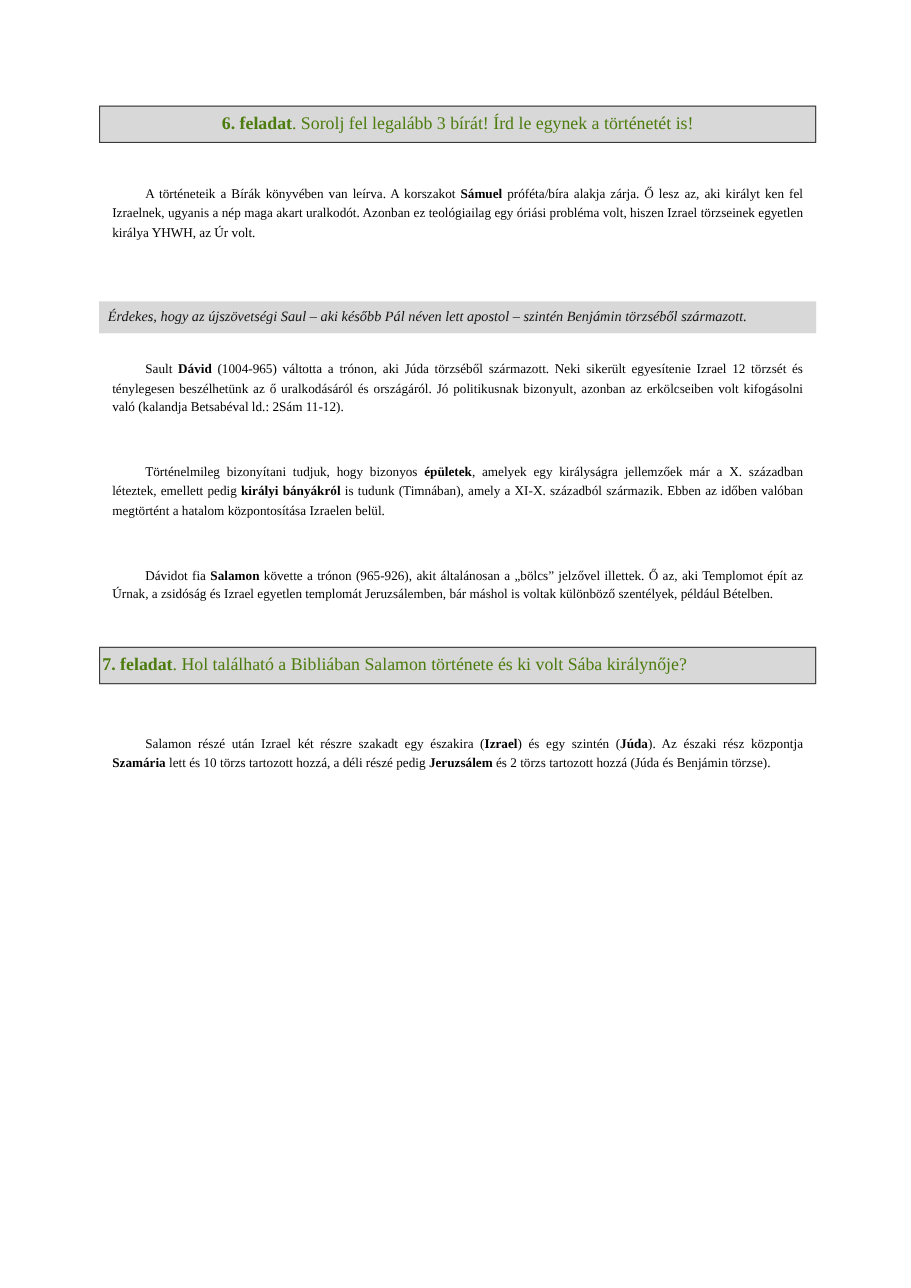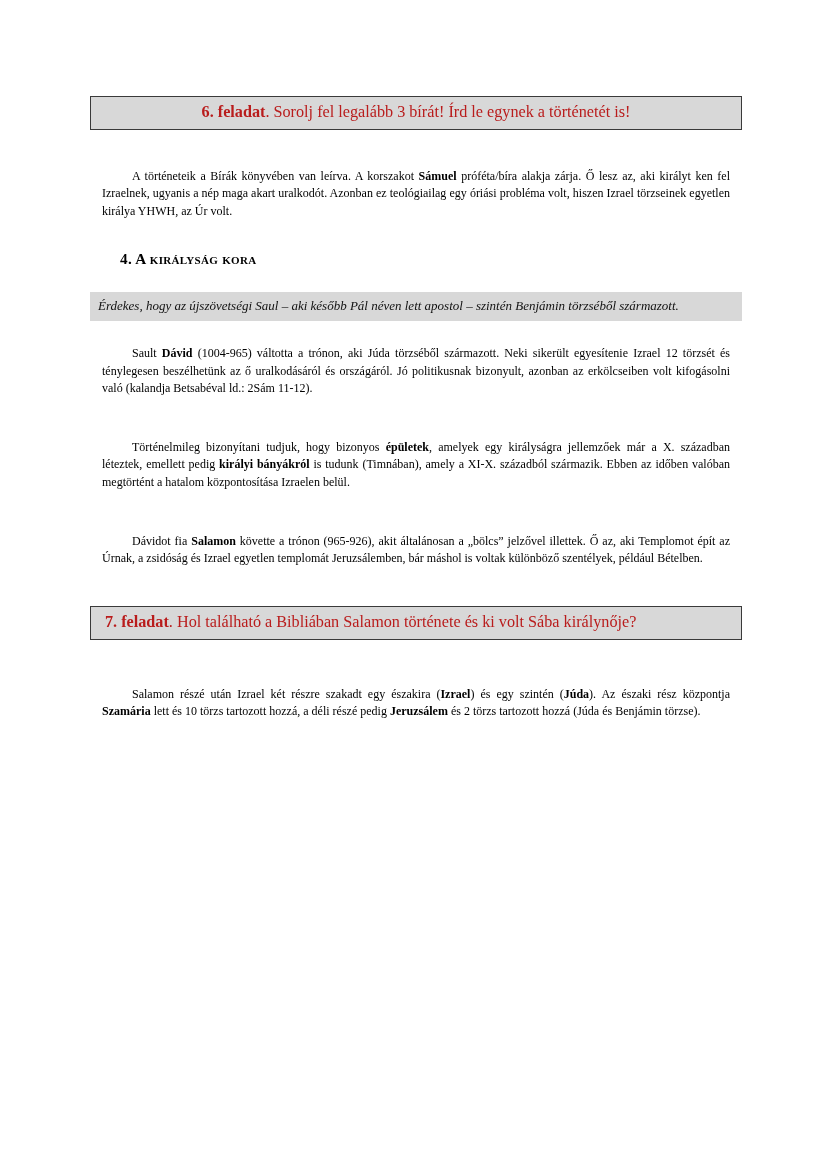--- a/index.html
+++ b/index.html
@@ -33,24 +33,24 @@
   }
 
   
   .task-box {
     box-sizing: border-box;
     background: #d8d8d8;
     border: 1.2px solid #3a3a3a;
     padding: 6px 10px 7px 10px;
     font-size: 16.2px;
     line-height: 1.15;
-    color: #b91c1c;
+    color: #4d7c0f;
   }
   .task-box.centered { text-align: center; }
-  .task-box.leftward { text-align: left; padding-left: 14px; }
+  .task-box.leftward { text-align: left; padding-left: 2px; }
   .task-box b { font-weight: bold; }
 
   
   .para {
     text-align: justify;
     text-justify: inter-word;
     font-size: 12px;
     line-height: 1.47;
     text-indent: 30px;
     margin: 12px;
@@ -95,21 +95,20 @@
     <div class="task-box centered">
       <b>6. feladat</b><span>. Sorolj fel legalább 3 bírát! Írd le egynek a történetét is!</span>
     </div>
 
     <div class="gap-xl"></div>
 
     <p class="para"><span>A történeteik a Bírák könyvében van leírva. A korszakot </span><b>Sámuel</b><span> próféta/bíra alakja zárja. Ő lesz az, aki királyt ken fel Izraelnek, ugyanis a nép maga akart uralkodót. Azonban ez teológiailag egy óriási probléma volt, hiszen Izrael törzseinek egyetlen királya YHWH, az Úr volt.</span></p>
 
     <div class="gap-md"></div>
 
-    <p class="section-head">4. A királyság kora</p>
 
     <div class="gap-sm"></div>
 
 
     <div class="gap-sm"></div>
 
     <div class="note-box">
       <span>Érdekes, hogy az újszövetségi Saul – aki később Pál néven lett apostol – szintén Benjámin törzséből származott.</span>
     </div>
 

